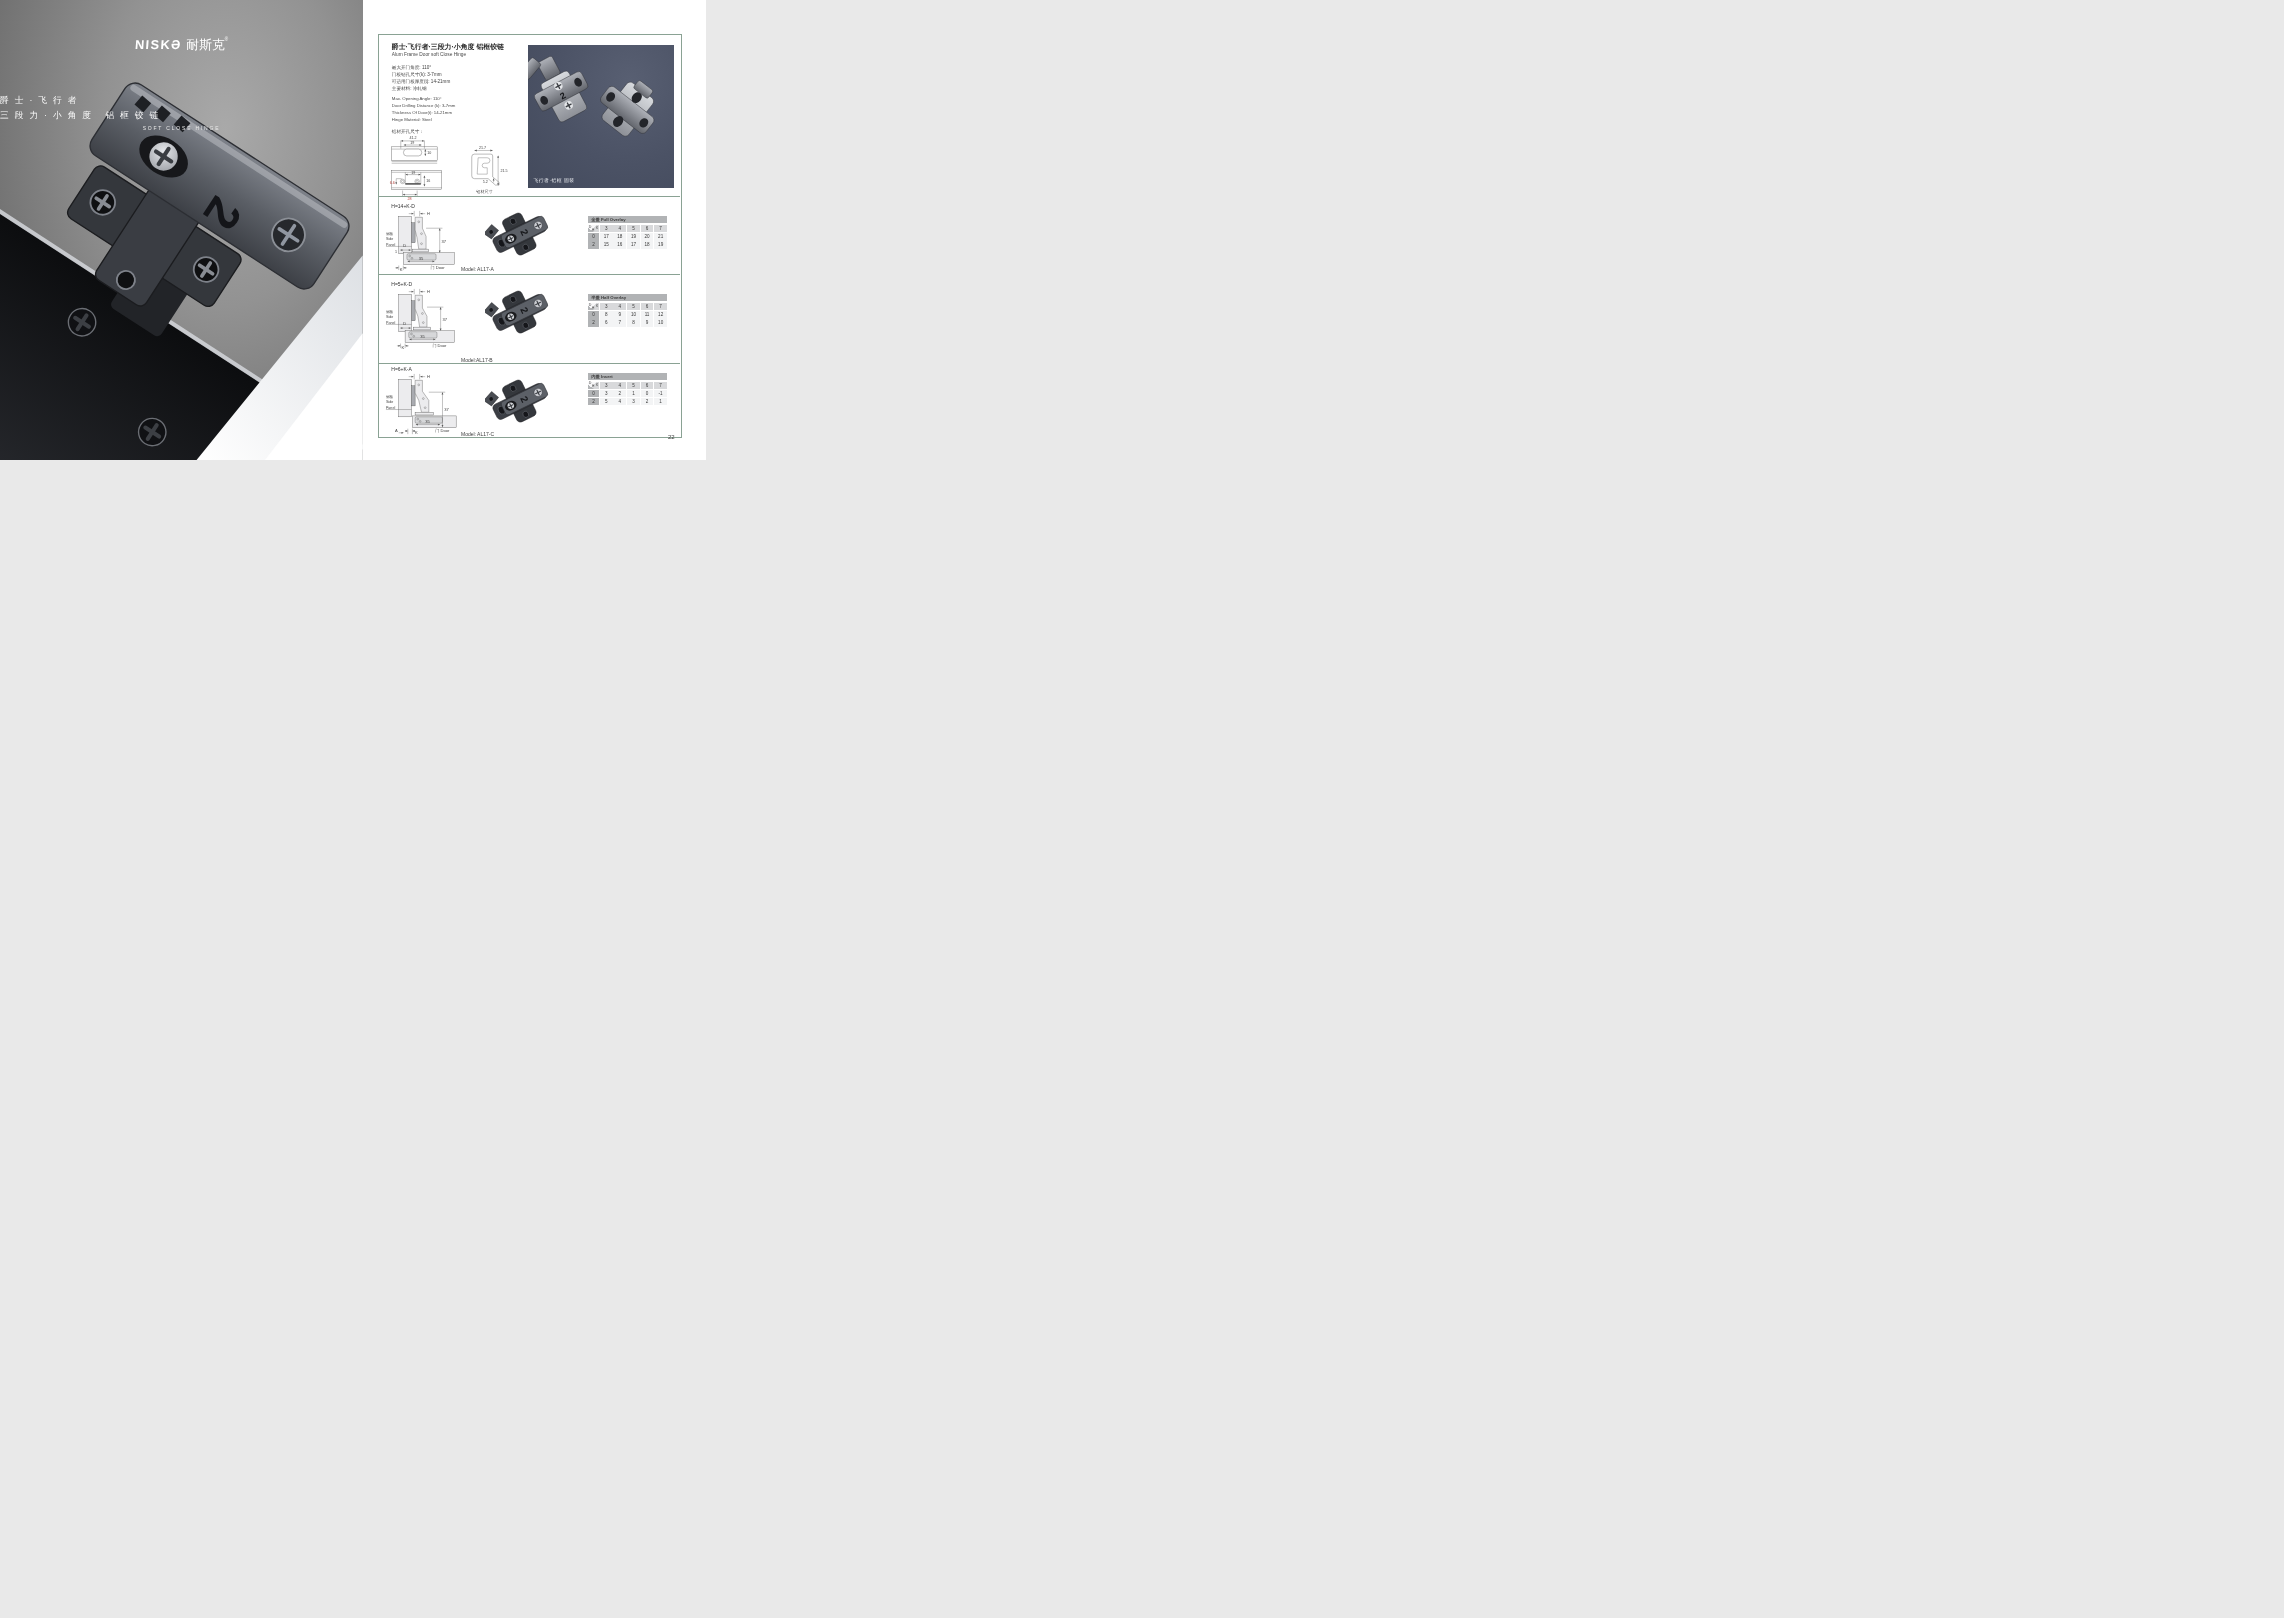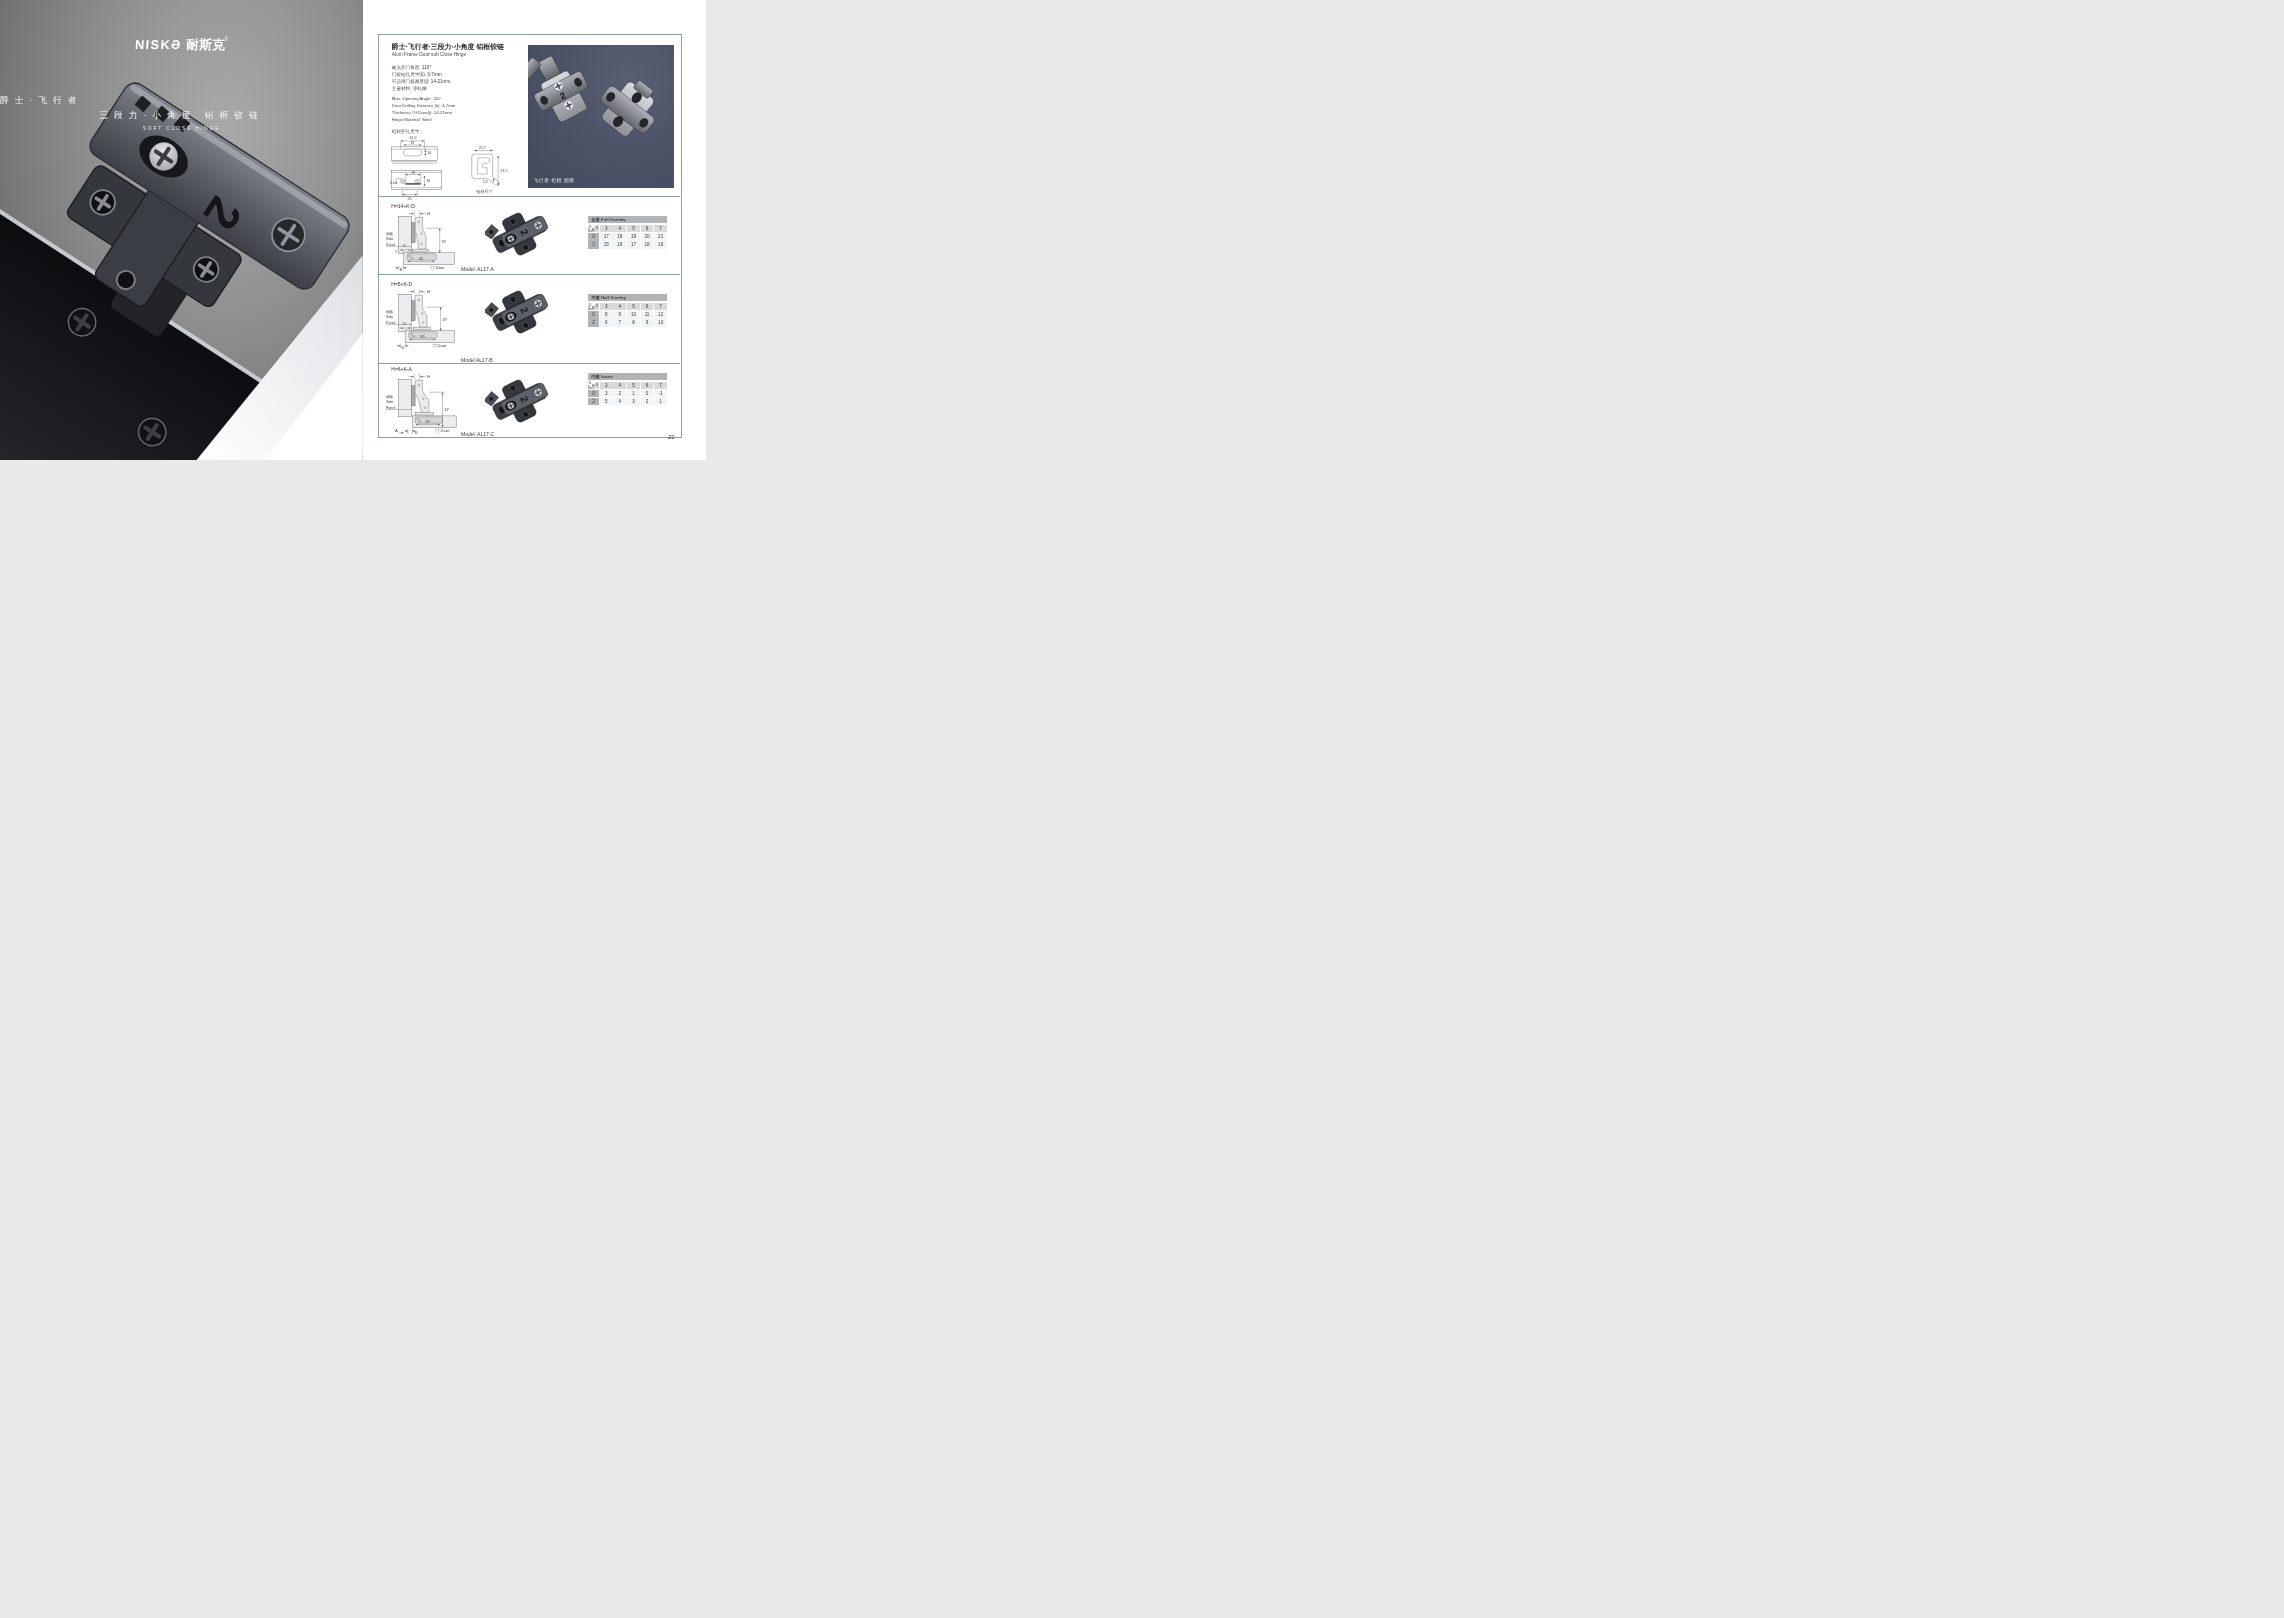--- a/index.html
+++ b/index.html
@@ -4,25 +4,25 @@
 <style>
   html,body{margin:0;padding:0;background:#e9e9e9;}
   .canvas{position:relative;width:706px;height:460px;background:#ffffff;overflow:hidden;
           font-family:"Liberation Sans",sans-serif;color:#3a3a3a;}
   
   .left-panel{position:absolute;left:0;top:0;width:363px;height:460px;
     background:radial-gradient(ellipse at 62% 28%, #a9a9a9 0%, #929292 38%, #787878 68%, #5d5d5d 100%);}
   .left-panel svg{position:absolute;left:0;top:0;}
   .brand{position:absolute;left:0;top:37px;width:100%;text-align:center;color:#fff;}
   .brand .logo{font-size:12.8px;font-weight:bold;letter-spacing:1.4px;transform:skewX(-4deg);display:inline-block;}
-  .brand .logo-cn{font-size:12.8px;font-weight:bold;margin-left:4.6px;margin-top:28px;}
+  .brand .logo-cn{font-size:12.8px;font-weight:normal;margin-left:4.6px;margin-top:28px;}
   .brand .reg{font-size:4.6px;vertical-align:8.2px;}
   .cover-t1{position:absolute;left:0;top:95px;width:100%;text-align:left;color:#fbfbfb;
             font-size:8.7px;letter-spacing:6px;}
-  .cover-t2{position:absolute;left:0;top:110px;width:100%;text-align:center;color:#fbfbfb;
+  .cover-t2{position:absolute;left:0;top:110px;width:100%;color:#fbfbfb;
             font-size:8.7px;letter-spacing:6px;}
   .cover-sub{position:absolute;left:0;top:125px;width:100%;text-align:center;color:#eaeaea;
             font-size:5px;letter-spacing:1.8px;}
   
   .outer-box{position:absolute;left:378px;top:34px;width:302px;height:402px;
              border:0.5px solid #8aa294;background:#fff;}
   .page-number{position:absolute;left:668px;top:434px;font-size:6px;color:#3a3a3a;}
   .ptitle{position:absolute;left:12.8px;top:7.3px;font-size:6.9px;font-weight:bold;color:#2b2b2b;}
   .psub{position:absolute;left:12.8px;top:17.4px;font-size:4.8px;color:#4a4a4a;}
   .specs-cn{position:absolute;left:12.8px;top:30px;font-size:4.6px;color:#3f3f3f;line-height:6.9px;}

